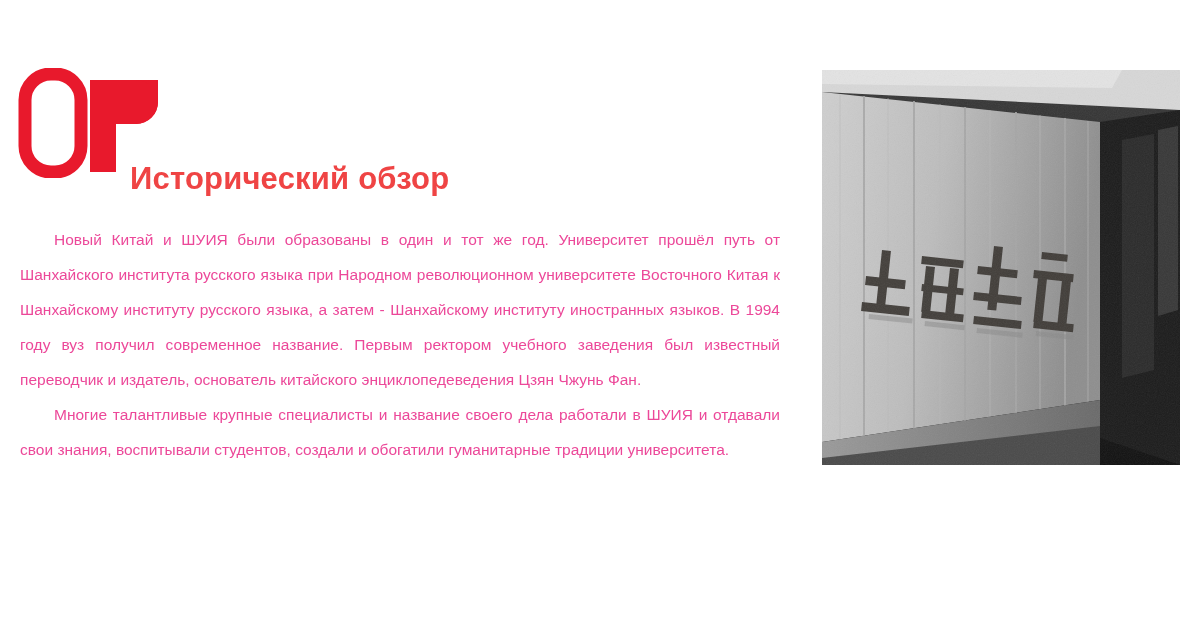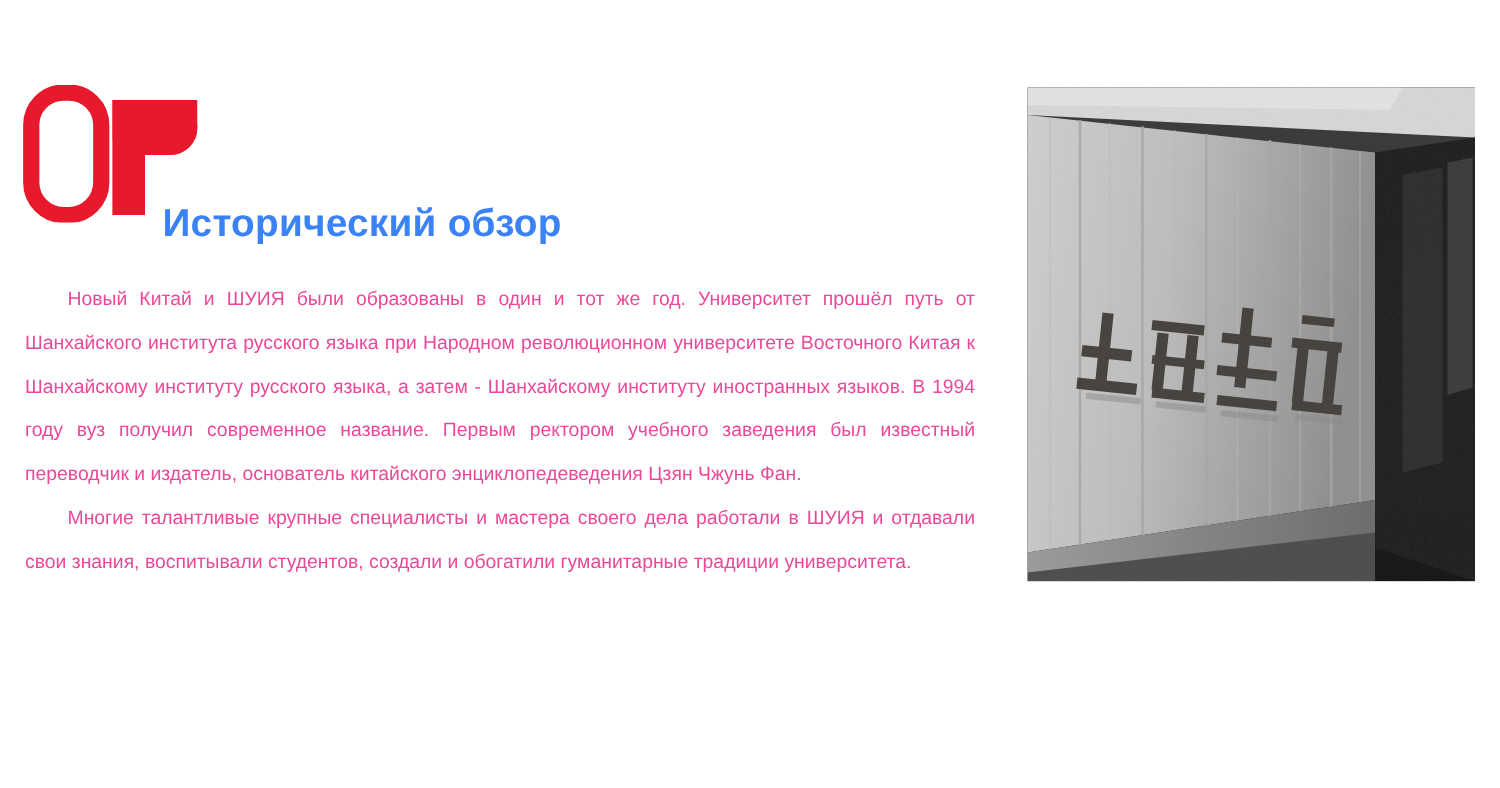--- a/index.html
+++ b/index.html
@@ -30,21 +30,21 @@
   }
   .numeral svg { display: block; }
 
   
   .heading {
     position: absolute;
     left: 130px;
     top: 140px;
     font-size: 31px;
     font-weight: bold;
-    color: #3b82f6;
+    color: #ef4444;
     letter-spacing: 0.2px;
     white-space: nowrap;
   }
 
   
   .body-copy {
     position: absolute;
     left: 20px;
     top: 222px;
     width: 760px;
@@ -87,21 +87,21 @@
       <path d="M118 12 L140 12 L140 34 L118 56 Z" fill="#e8192c"></path>
       <rect x="72" y="44" width="26" height="60" fill="#ffffff"></rect>
       <path d="M72 12 H118 A22 22 0 0 1 118 56 H98 V104 H72 Z" fill="#e8192c"></path>
     </svg>
   </div>
 
   <h1 class="heading">Исторический обзор</h1>
 
   <div class="body-copy">
     <p>Новый Китай и ШУИЯ были образованы в один и тот же год. Университет прошёл путь от Шанхайского института русского языка при Народном революционном университете Восточного Китая к Шанхайскому институту русского языка, а затем - Шанхайскому институту иностранных языков. В 1994 году вуз получил современное название. Первым ректором учебного заведения был известный переводчик и издатель, основатель китайского энциклопедеведения Цзян Чжунь Фан.</p>
-    <p>Многие талантливые крупные специалисты и мастера своего дела работали в ШУИЯ и отдавали свои знания, воспитывали студентов, создали и обогатили гуманитарные традиции университета.</p>
+    <p>Многие талантливые крупные специалисты и название своего дела работали в ШУИЯ и отдавали свои знания, воспитывали студентов, создали и обогатили гуманитарные традиции университета.</p>
   </div>
 
   <div class="photo">
     <svg width="358" height="395" viewBox="0 0 358 395" xmlns="http://www.w3.org/2000/svg" aria-hidden="true">
       <defs>
         <linearGradient id="wallGrad" x1="0" y1="0" x2="1" y2="0.2">
           <stop offset="0%" stop-color="#cfcfcf"></stop>
           <stop offset="45%" stop-color="#bdbdbd"></stop>
           <stop offset="100%" stop-color="#8e8e8e"></stop>
         </linearGradient>

